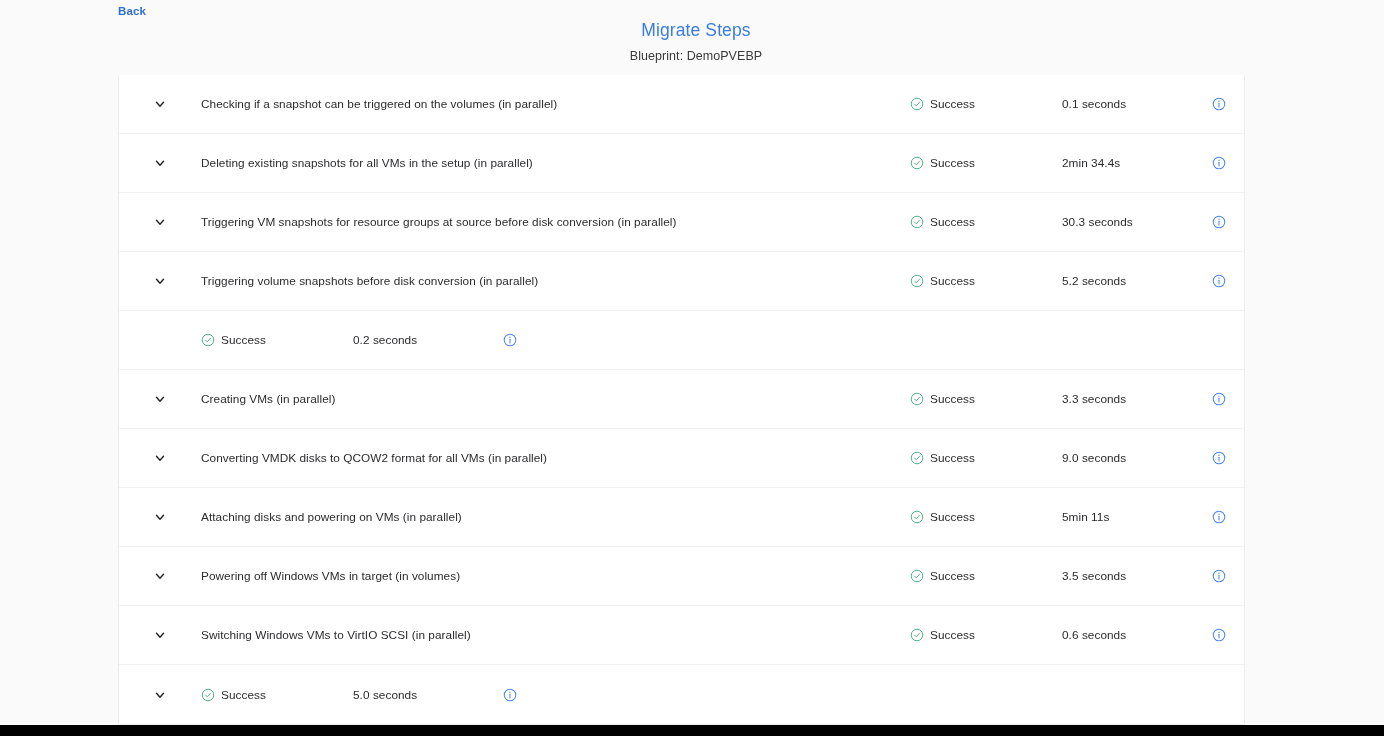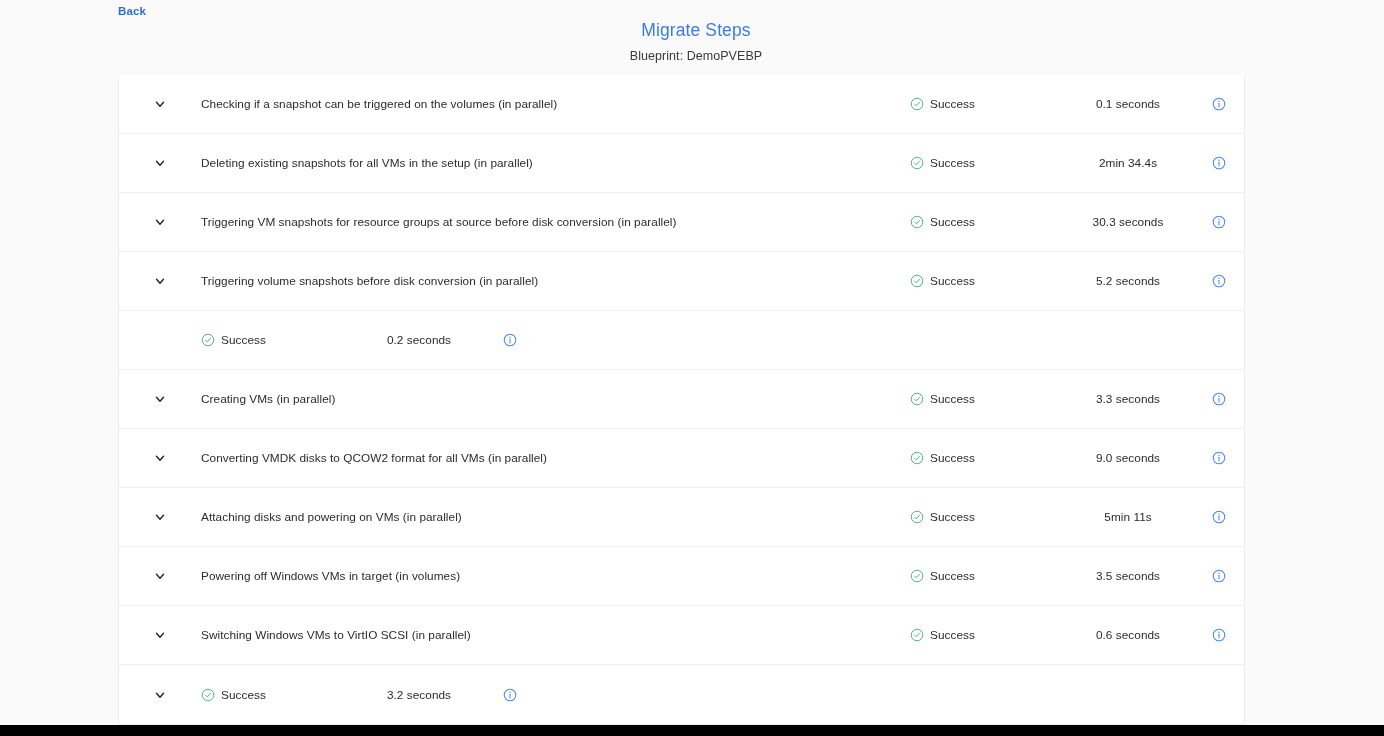--- a/index.html
+++ b/index.html
@@ -151,21 +151,21 @@
     font-size: 11.8px;
     color: #2b2b2e;
     line-height: 16px;
     letter-spacing: 0.05px;
   }
 
   
   .duration-cell {
     width: 132px;
     min-width: 132px;
-    text-align: center;
+    text-align: left;
     font-size: 11.8px;
     color: #2b2b2e;
     line-height: 16px;
     letter-spacing: 0.05px;
     padding-right: 0;
   }
 
   
   .info-cell {
     width: 50px;
@@ -502,21 +502,21 @@
           </div>
           <div class="status-cell">
             <span class="status-icon">
               <svg viewBox="0 0 16 16" width="14" height="14" fill="none" stroke="#4fb286" stroke-width="1.1">
                 <circle cx="8" cy="8" r="6.6"></circle>
                 <polyline points="5.2,8.1 7.2,10.1 10.9,5.9" stroke-linecap="round" stroke-linejoin="round"></polyline>
               </svg>
             </span>
             <span class="status-text">Success</span>
           </div>
-          <div class="duration-cell">3.2 seconds</div>
+          <div class="duration-cell">5.0 seconds</div>
           <div class="info-cell">
             <span class="info-icon">
               <svg viewBox="0 0 16 16" width="14" height="14" fill="none" stroke="#4a86e8" stroke-width="1.15">
                 <circle cx="8" cy="8" r="6.6"></circle>
                 <line x1="8" y1="7.2" x2="8" y2="11.3" stroke-linecap="round"></line>
                 <circle cx="8" cy="4.9" r="0.78" fill="#4a86e8" stroke="none"></circle>
               </svg>
             </span>
           </div>
         </div>

